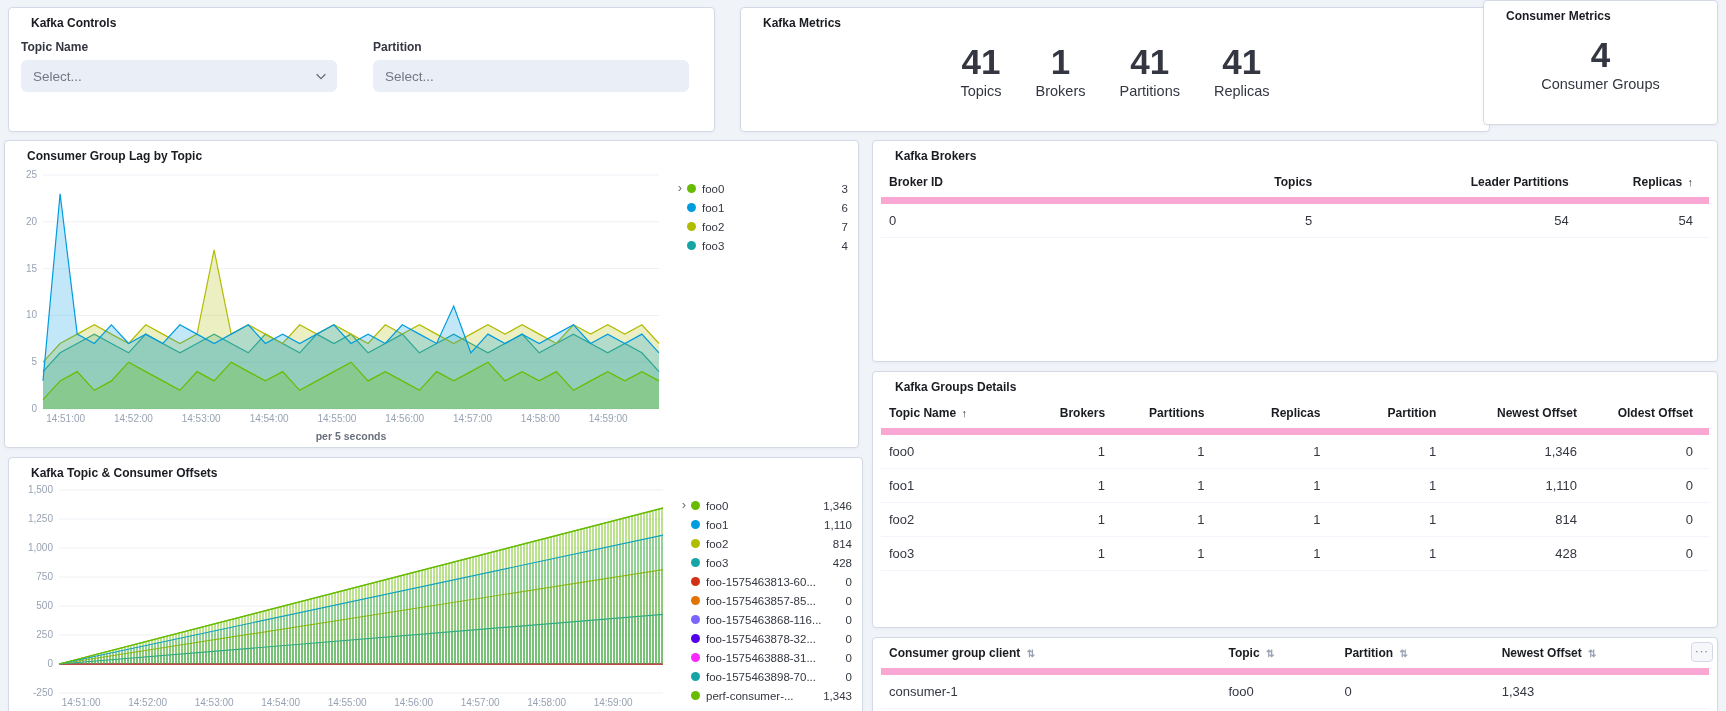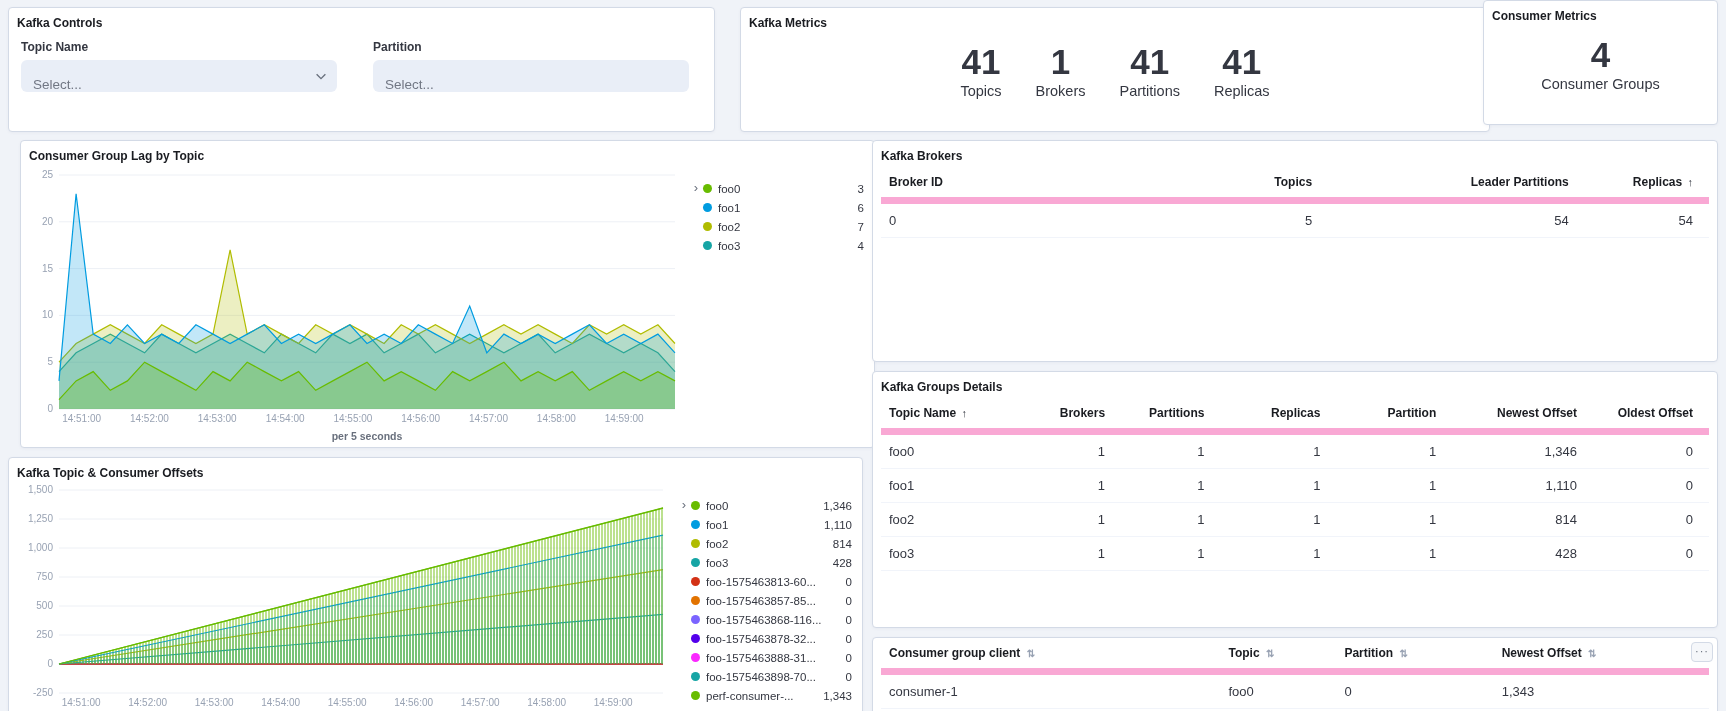--- a/index.html
+++ b/index.html
@@ -1,28 +1,28 @@
 <!DOCTYPE html>
 <html><head>
 <meta charset="utf-8">
 <style>
   *{box-sizing:border-box;margin:0;padding:0}
   html,body{margin:0;background:#e9edf4}
   .stage{position:relative;width:1726px;height:711px;overflow:hidden;background:#f0f3f8;
          font-family:"Liberation Sans",sans-serif;color:#343741}
   .panel{position:absolute;background:#fff;border:1px solid #d3dae6;border-radius:4px;
          overflow:hidden;box-shadow:0 1px 3px rgba(100,110,130,0.06)}
-  .panel-title{font-size:12px;font-weight:700;color:#1a1c21;padding:8px 8px 4px;line-height:14px}
+  .panel-title{font-size:12px;font-weight:700;color:#1a1c21;padding:8px 22px 4px;line-height:14px}
 
   
   .controls-row{display:flex;gap:36px;padding:6px 12px 0}
   .field{width:316px}
   .field-label{font-size:12px;font-weight:700;color:#343741;margin-bottom:6px}
   .select-box{position:relative;height:32px;background:#e9eef7;border-radius:6px;
-              display:flex;align-items:flex-end;padding:0 30px 0 12px;cursor:pointer}
+              display:flex;align-items:center;padding:0 30px 0 12px;cursor:pointer}
   .select-box .placeholder{font-size:13.5px;color:#717784}
   .chevron-down-icon{position:absolute;right:9px;top:9px;line-height:0}
 
   
   .stats{display:flex;justify-content:center;align-items:flex-start;gap:34px;padding-top:10px}
   .stat{text-align:center}
   .stat-value{font-size:35px;font-weight:700;color:#343741;line-height:1.05}
   .stat-label{font-size:14.5px;color:#343741;margin-top:2px}
 
   
@@ -108,21 +108,21 @@
   <div class="panel" style="left:1483px;top:0;width:235px;height:125px">
     <div class="panel-title">Consumer Metrics</div>
     <div class="stats">
         <div class="stat">
          <div class="stat-value">4</div>
          <div class="stat-label">Consumer Groups</div>
        </div>
       </div>
   </div>
 
-  <div class="panel" style="left:20px;top:140px;width:855px;height:308px">
+  <div class="panel" style="left:4px;top:140px;width:855px;height:308px">
     <div class="panel-title">Consumer Group Lag by Topic</div>
     <div class="chart-row">
       <svg class="chart" viewBox="0 0 660 278" width="660" height="278">
           <line x1="30" x2="646" y1="242.0" y2="242.0" stroke="#edf0f5" stroke-width="1"></line>
           <text x="24" y="245.0" text-anchor="end" class="ax-lab">0</text>
           <line x1="30" x2="646" y1="195.2" y2="195.2" stroke="#edf0f5" stroke-width="1"></line>
           <text x="24" y="198.2" text-anchor="end" class="ax-lab">5</text>
           <line x1="30" x2="646" y1="148.4" y2="148.4" stroke="#edf0f5" stroke-width="1"></line>
           <text x="24" y="151.4" text-anchor="end" class="ax-lab">10</text>
           <line x1="30" x2="646" y1="101.6" y2="101.6" stroke="#edf0f5" stroke-width="1"></line>

